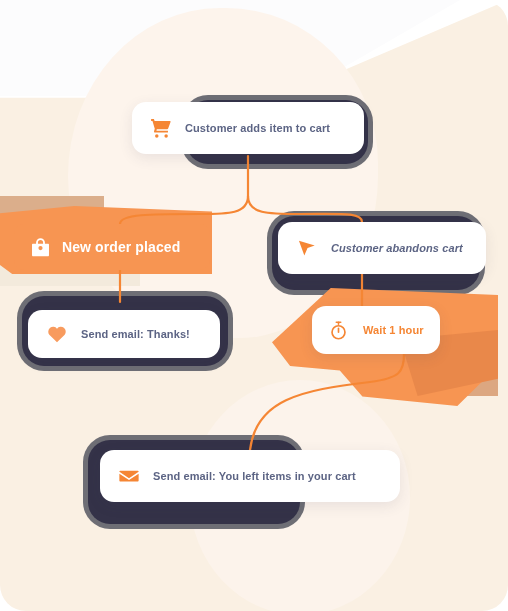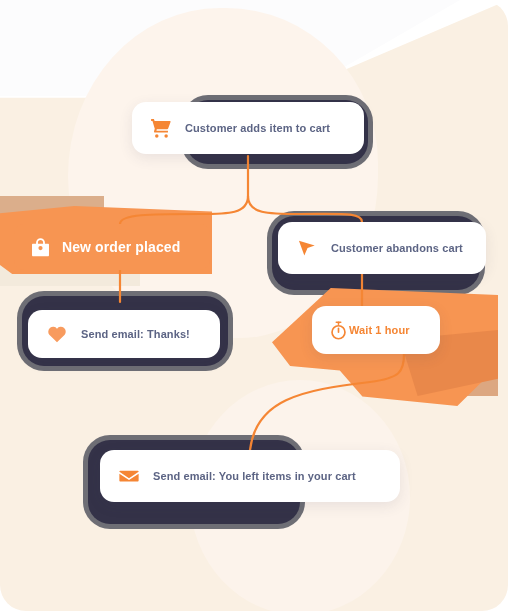--- a/index.html
+++ b/index.html
@@ -125,25 +125,25 @@
   #card-add-item   { left: 132px; top: 102px; width: 232px; height: 52px; }
   #card-new-order  {
     left: 14px; top: 224px; width: 196px; height: 46px;
     background: #F79552;
     box-shadow: none;
     border-radius: 10px;
     padding: 0 16px;
     gap: 11px;
   }
   #card-new-order .label { color: #FFFFFF; font-size: 14px; }
-  #card-abandons   { left: 278px; top: 222px; width: 208px; height: 52px; }
+  #card-abandons   { left: 278px; top: 222px; width: 208px; height: 52px; font-style: italic; }
   #card-thanks     { left: 28px;  top: 310px; width: 192px; height: 48px; }
   #card-wait       {
     left: 312px; top: 306px; width: 128px; height: 48px;
-    padding: 16px 16px; gap: 0;
+    padding: 16px 16px; gap: 14px;
   }
   #card-wait .label { color: #F58634; }
   #card-send-left  { left: 100px; top: 450px; width: 300px; height: 52px; }
 </style>
 </head>
 <body>
 
 <div id="canvas">
 
   <div class="bg-cream"></div>

